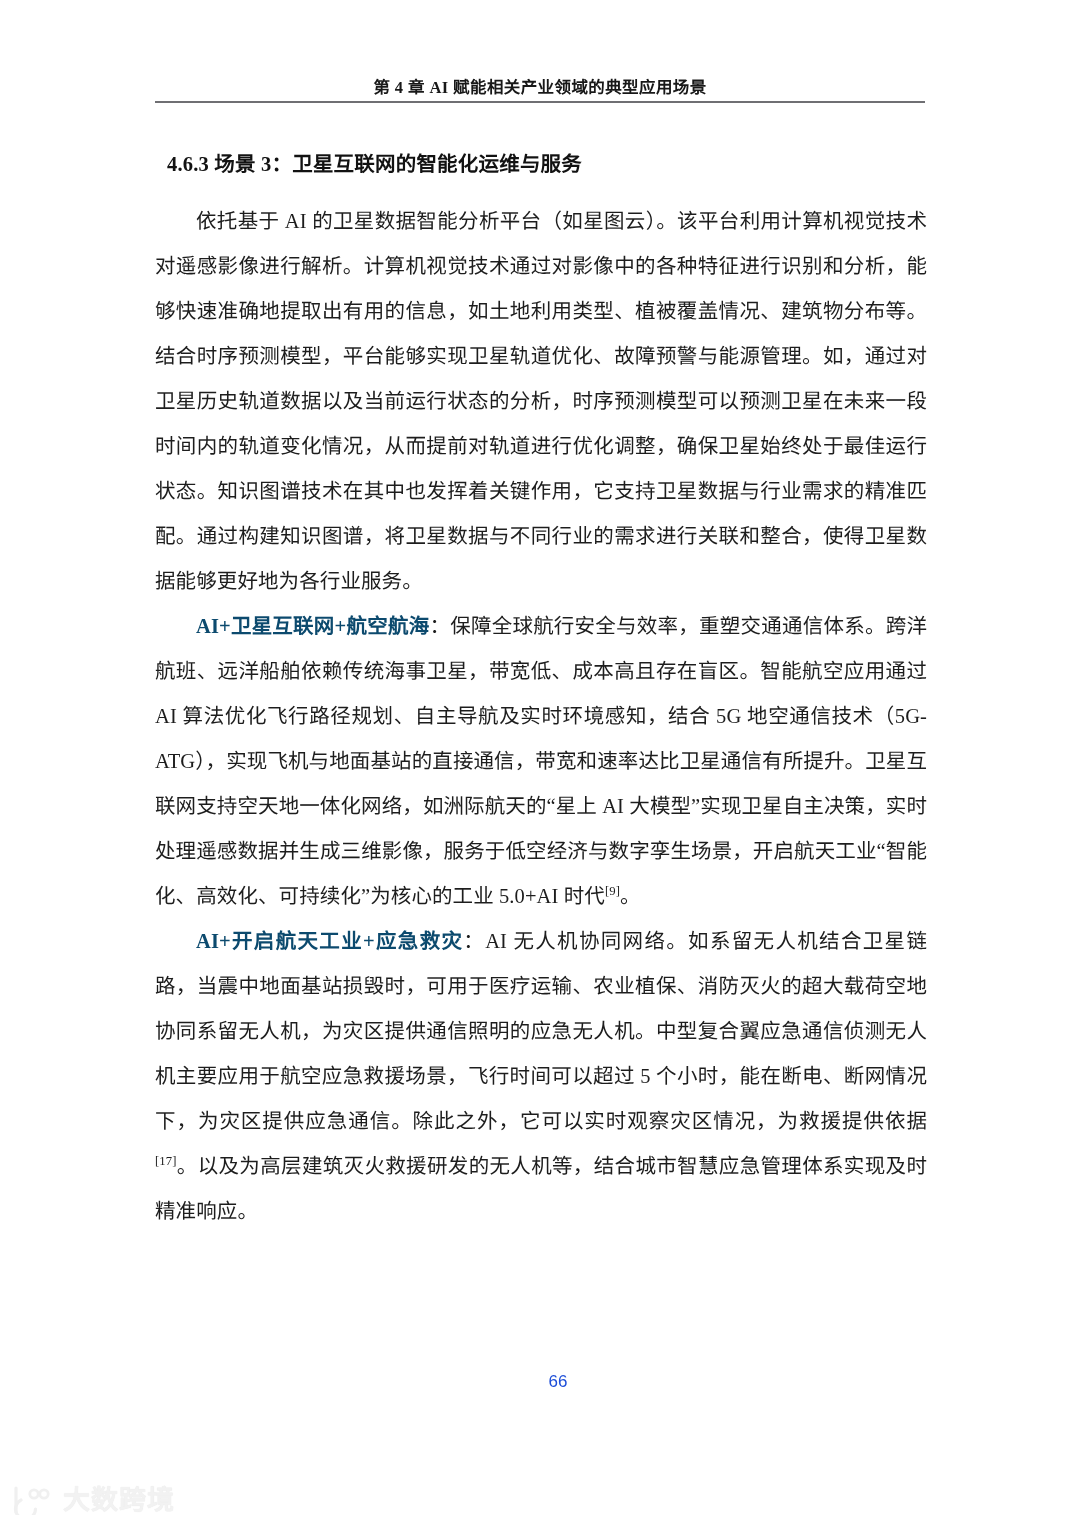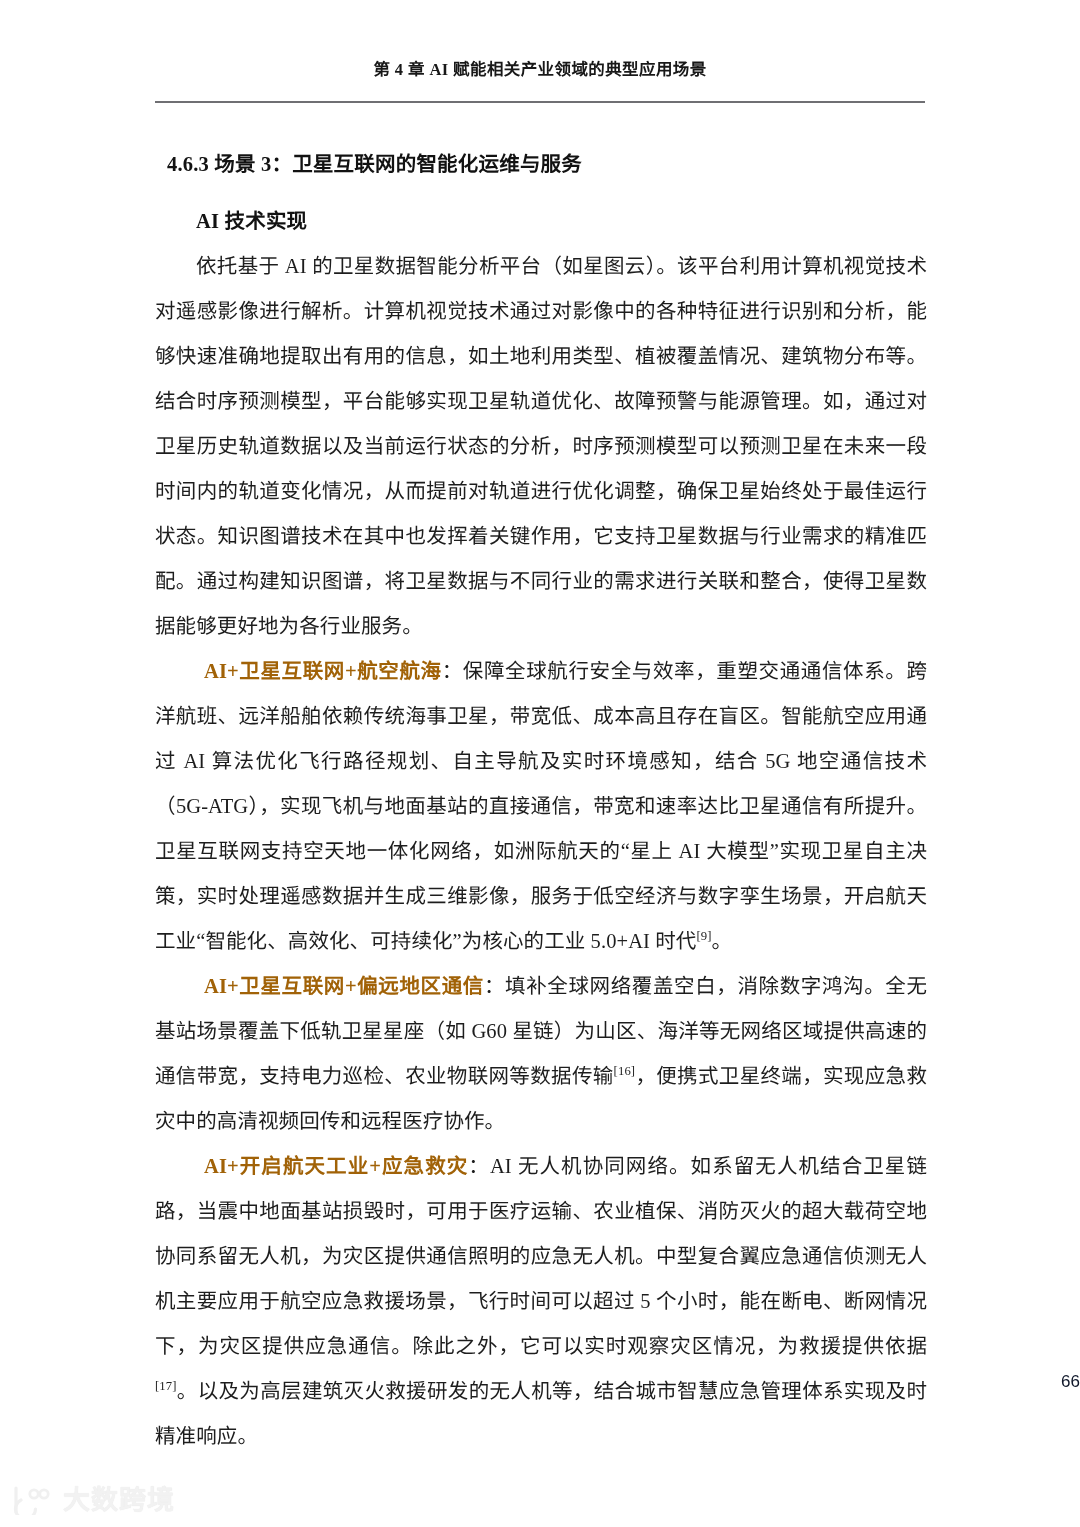--- a/index.html
+++ b/index.html
@@ -21,21 +21,21 @@
   .page {
     position: absolute;
     inset: 0;
     background: #ffffff;
   }
 
   
   .running-head {
     position: absolute;
     left: 155px;
-    top: 56px;
+    top: 74px;
     width: 770px;
     text-align: center;
     font-weight: bold;
     font-size: 16.5px;
     letter-spacing: 0.4px;
     color: #181818;
   }
   .head-rule {
     position: absolute;
     left: 155px;
@@ -79,40 +79,39 @@
     font-size: 20.5px;
     line-height: 45px;
     font-weight: bold;
     color: #121212;
     text-indent: 2em;
     letter-spacing: 0.2px;
   }
 
   .lead {
     font-weight: bold;
-    color: #a16207;
-    margin-left: 8px;
+    color: #0c4a6e;
   }
 
   sup.ref {
     font-size: 0.62em;
     vertical-align: super;
     line-height: 0;
   }
 
   
   .folio {
     position: absolute;
     left: 0;
     right: 0;
     top: 1372px;
-    text-align: right;
+    text-align: center;
     font-family: "Liberation Sans", "DejaVu Sans", sans-serif;
     font-size: 17px;
-    color: #0f172a;
+    color: #1d4ed8;
     margin-left: 36px;
   }
 
   
   .watermark {
     position: absolute;
     left: 10px;
     bottom: 12px;
     display: flex;
     align-items: center;
@@ -144,28 +143,26 @@
 
   <div class="running-head">第 4 章  AI 赋能相关产业领域的典型应用场景</div>
 
   <div class="head-rule"></div>
 
   <div class="column">
 
 
     <h3 class="section">4.6.3  场景 3：卫星互联网的智能化运维与服务</h3>
 
-    <h4 class="subhead">AI 技术实现</h4>
 
     <p class="body indent">依托基于 AI 的卫星数据智能分析平台（如星图云）。该平台利用计算机视觉技术对遥感影像进行解析。计算机视觉技术通过对影像中的各种特征进行识别和分析，能够快速准确地提取出有用的信息，如土地利用类型、植被覆盖情况、建筑物分布等。结合时序预测模型，平台能够实现卫星轨道优化、故障预警与能源管理。如，通过对卫星历史轨道数据以及当前运行状态的分析，时序预测模型可以预测卫星在未来一段时间内的轨道变化情况，从而提前对轨道进行优化调整，确保卫星始终处于最佳运行状态。知识图谱技术在其中也发挥着关键作用，它支持卫星数据与行业需求的精准匹配。通过构建知识图谱，将卫星数据与不同行业的需求进行关联和整合，使得卫星数据能够更好地为各行业服务。</p>
 
 
     <p class="body indent"><span class="lead">AI+卫星互联网+航空航海</span><span>：保障全球航行安全与效率，重塑交通通信体系。跨洋航班、远洋船舶依赖传统海事卫星，带宽低、成本高且存在盲区。智能航空应用通过 AI 算法优化飞行路径规划、自主导航及实时环境感知，结合 5G 地空通信技术（5G-ATG），实现飞机与地面基站的直接通信，带宽和速率达比卫星通信有所提升。卫星互联网支持空天地一体化网络，如洲际航天的“星上 AI 大模型”实现卫星自主决策，实时处理遥感数据并生成三维影像，服务于低空经济与数字孪生场景，开启航天工业“智能化、高效化、可持续化”为核心的工业 5.0+AI 时代</span><sup class="ref">[9]</sup><span>。</span></p>
 
-    <p class="body indent"><span class="lead">AI+卫星互联网+偏远地区通信</span><span>：填补全球网络覆盖空白，消除数字鸿沟。全无基站场景覆盖下低轨卫星星座（如 G60 星链）为山区、海洋等无网络区域提供高速的通信带宽，支持电力巡检、农业物联网等数据传输</span><sup class="ref">[16]</sup><span>，便携式卫星终端，实现应急救灾中的高清视频回传和远程医疗协作。</span></p>
 
     <p class="body indent"><span class="lead">AI+开启航天工业+应急救灾</span><span>：AI 无人机协同网络。如系留无人机结合卫星链路，当震中地面基站损毁时，可用于医疗运输、农业植保、消防灭火的超大载荷空地协同系留无人机，为灾区提供通信照明的应急无人机。中型复合翼应急通信侦测无人机主要应用于航空应急救援场景，飞行时间可以超过 5 个小时，能在断电、断网情况下，为灾区提供应急通信。除此之外，它可以实时观察灾区情况，为救援提供依据</span><sup class="ref">[17]</sup><span>。以及为高层建筑灭火救援研发的无人机等，结合城市智慧应急管理体系实现及时精准响应。</span></p>
 
   </div>
 
   <div class="folio">66</div>
 
   <div class="watermark">
     <span class="wm-mark">
       <svg width="44" height="30" viewBox="0 0 44 30" aria-hidden="true">

